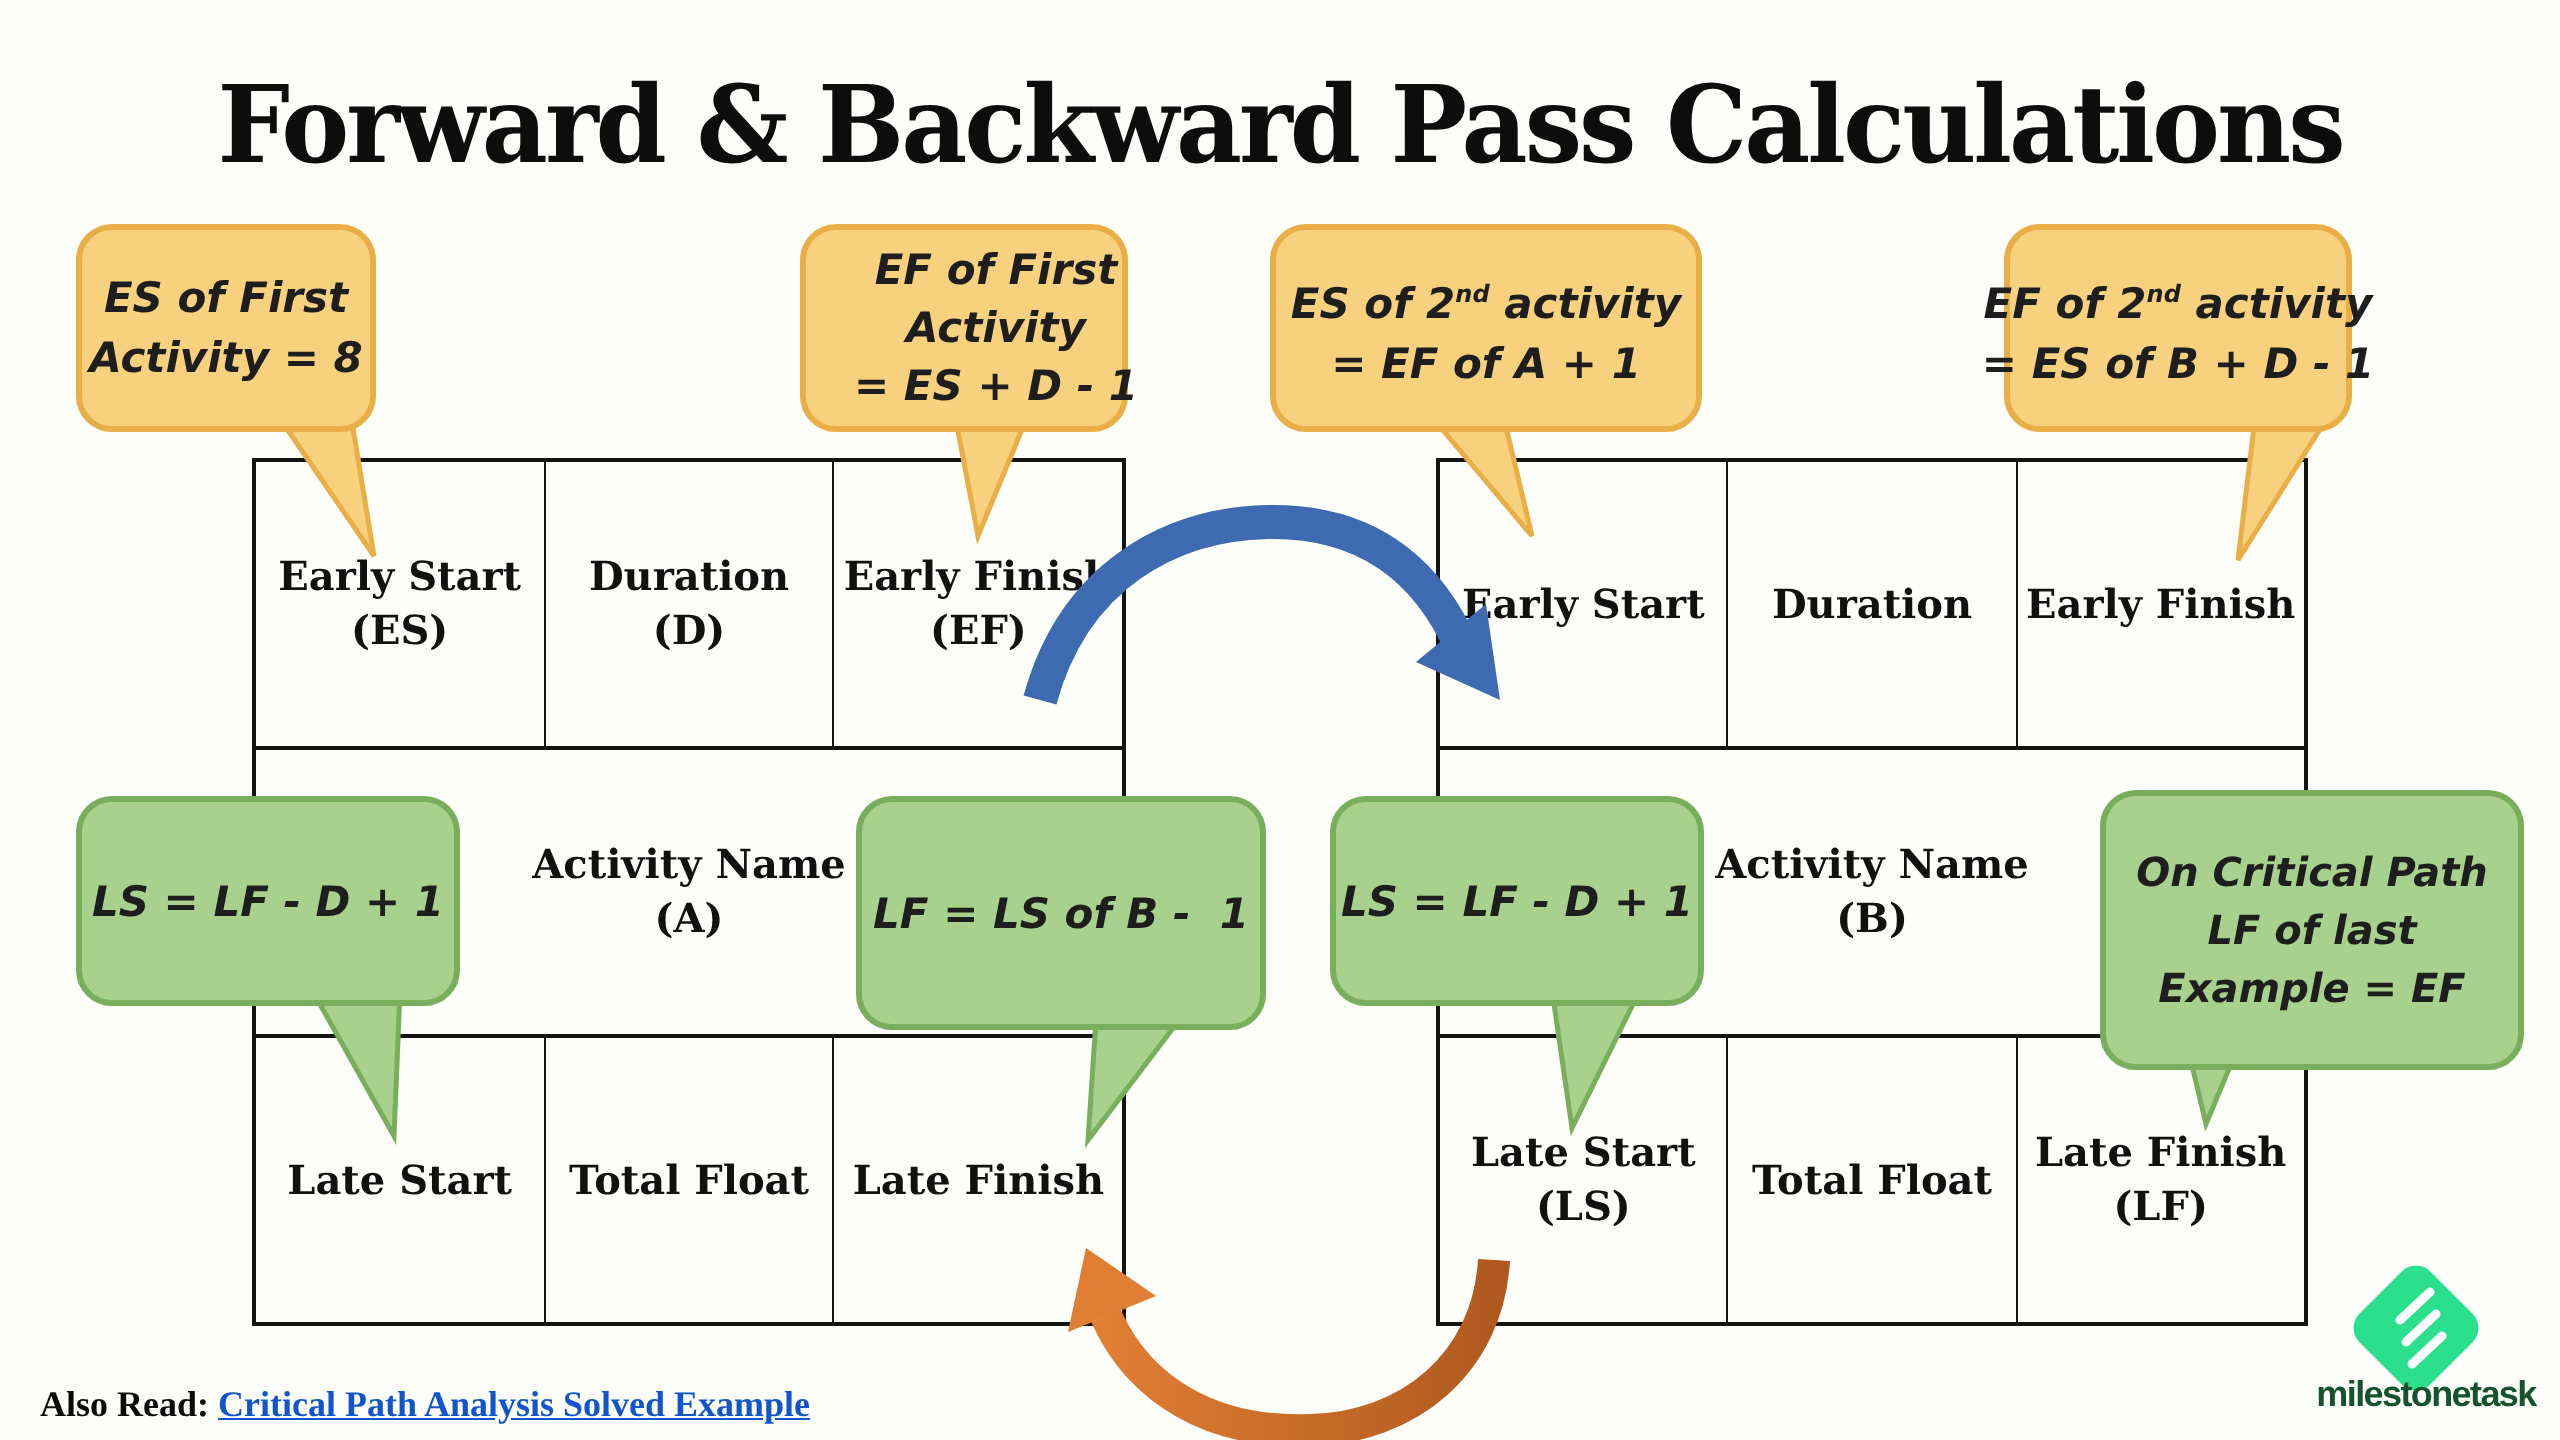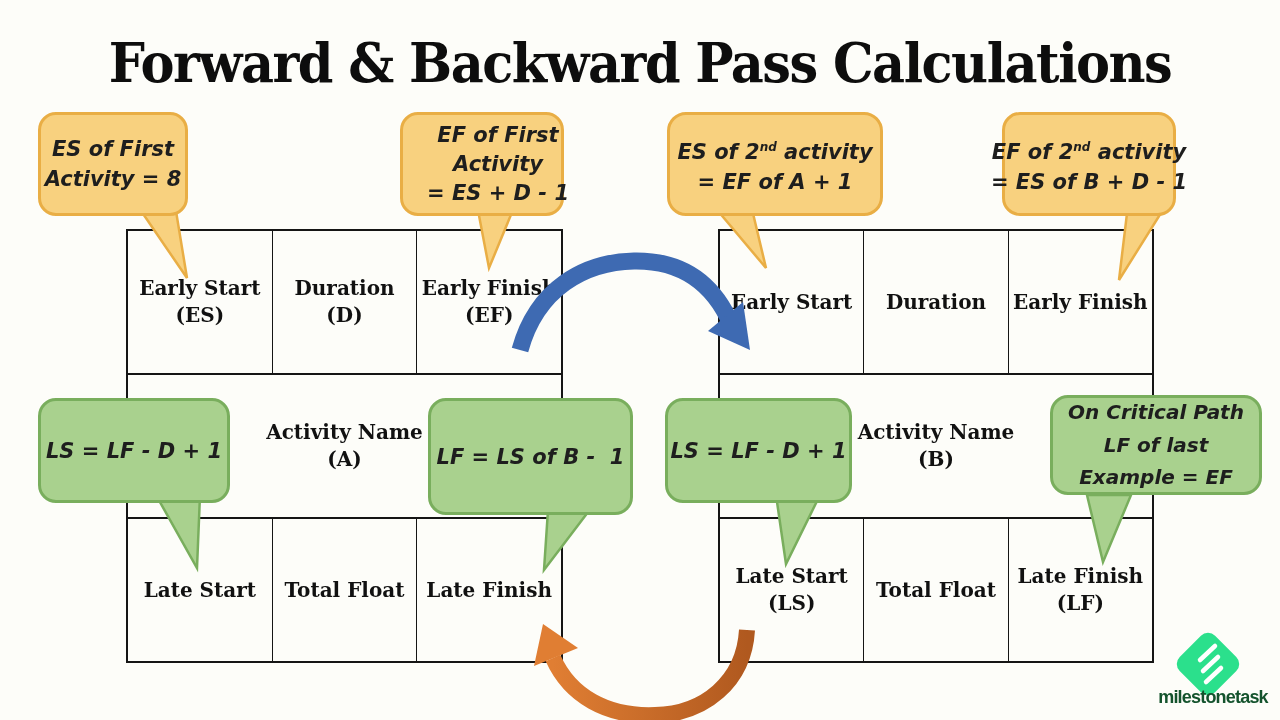--- a/index.html
+++ b/index.html
@@ -42,26 +42,26 @@
     font-family:"DejaVu Sans",sans-serif;font-style:italic;font-weight:600;
     color:#1E1E1E;font-size:21px;
   }
   .bubble.orange{background:var(--callout-orange-fill,#F8D17F);border:3px solid var(--callout-orange-border,#E9AE45);}
   .bubble.green{background:var(--callout-green-fill,#A9D18E);border:3px solid var(--callout-green-border,#79AE5D);}
   .bl{line-height:30px;white-space:pre;}
   .bl sup{font-size:12px;}
   .co1{left:38px;top:112px;width:150px;height:104px;}
   .co2{left:400px;top:112px;width:164px;height:104px;padding-left:32px;}
   .co2 .bl{line-height:29px;}
-  .co3{left:667px;top:112px;width:216px;height:104px;border-radius:19px;}
+  .co3{left:635px;top:112px;width:216px;height:104px;}
   .co4{left:1002px;top:112px;width:174px;height:104px;}
   .cg1{left:38px;top:398px;width:192px;height:105px;}
   .cg2{left:428px;top:398px;width:205px;height:117px;}
   .cg3{left:665px;top:398px;width:187px;height:105px;}
-  .cg4{left:1050px;top:395px;width:212px;height:100px;font-size:20px;justify-content:space-between;}
+  .cg4{left:1050px;top:395px;width:212px;height:140px;font-size:20px;}
   .cg4 .bl{line-height:29px;}
   
   .footer{
     position:absolute;left:20px;top:692px;
     font-family:"Liberation Serif",serif;font-weight:bold;font-size:18px;color:#0A0A0A;
     white-space:pre;
   }
   .footer a{
     color:var(--link-blue,#1155CC);text-decoration:underline;cursor:pointer;
     font-family:"Liberation Serif",serif;font-weight:bold;
@@ -209,16 +209,17 @@
   </div>
   <div class="bubble green cg3">
     <div class="bl">LS = LF - D + 1</div>
   </div>
   <div class="bubble green cg4">
     <div class="bl">On Critical Path</div>
     <div class="bl">LF of last</div>
     <div class="bl">Example = EF</div>
   </div>
 
+  <div class="footer"><span>Also Read: </span><a>Critical Path Analysis Solved Example</a></div>
 
   <div class="wordmark">milestonetask</div>
 
 </div>
 
 </body></html>

